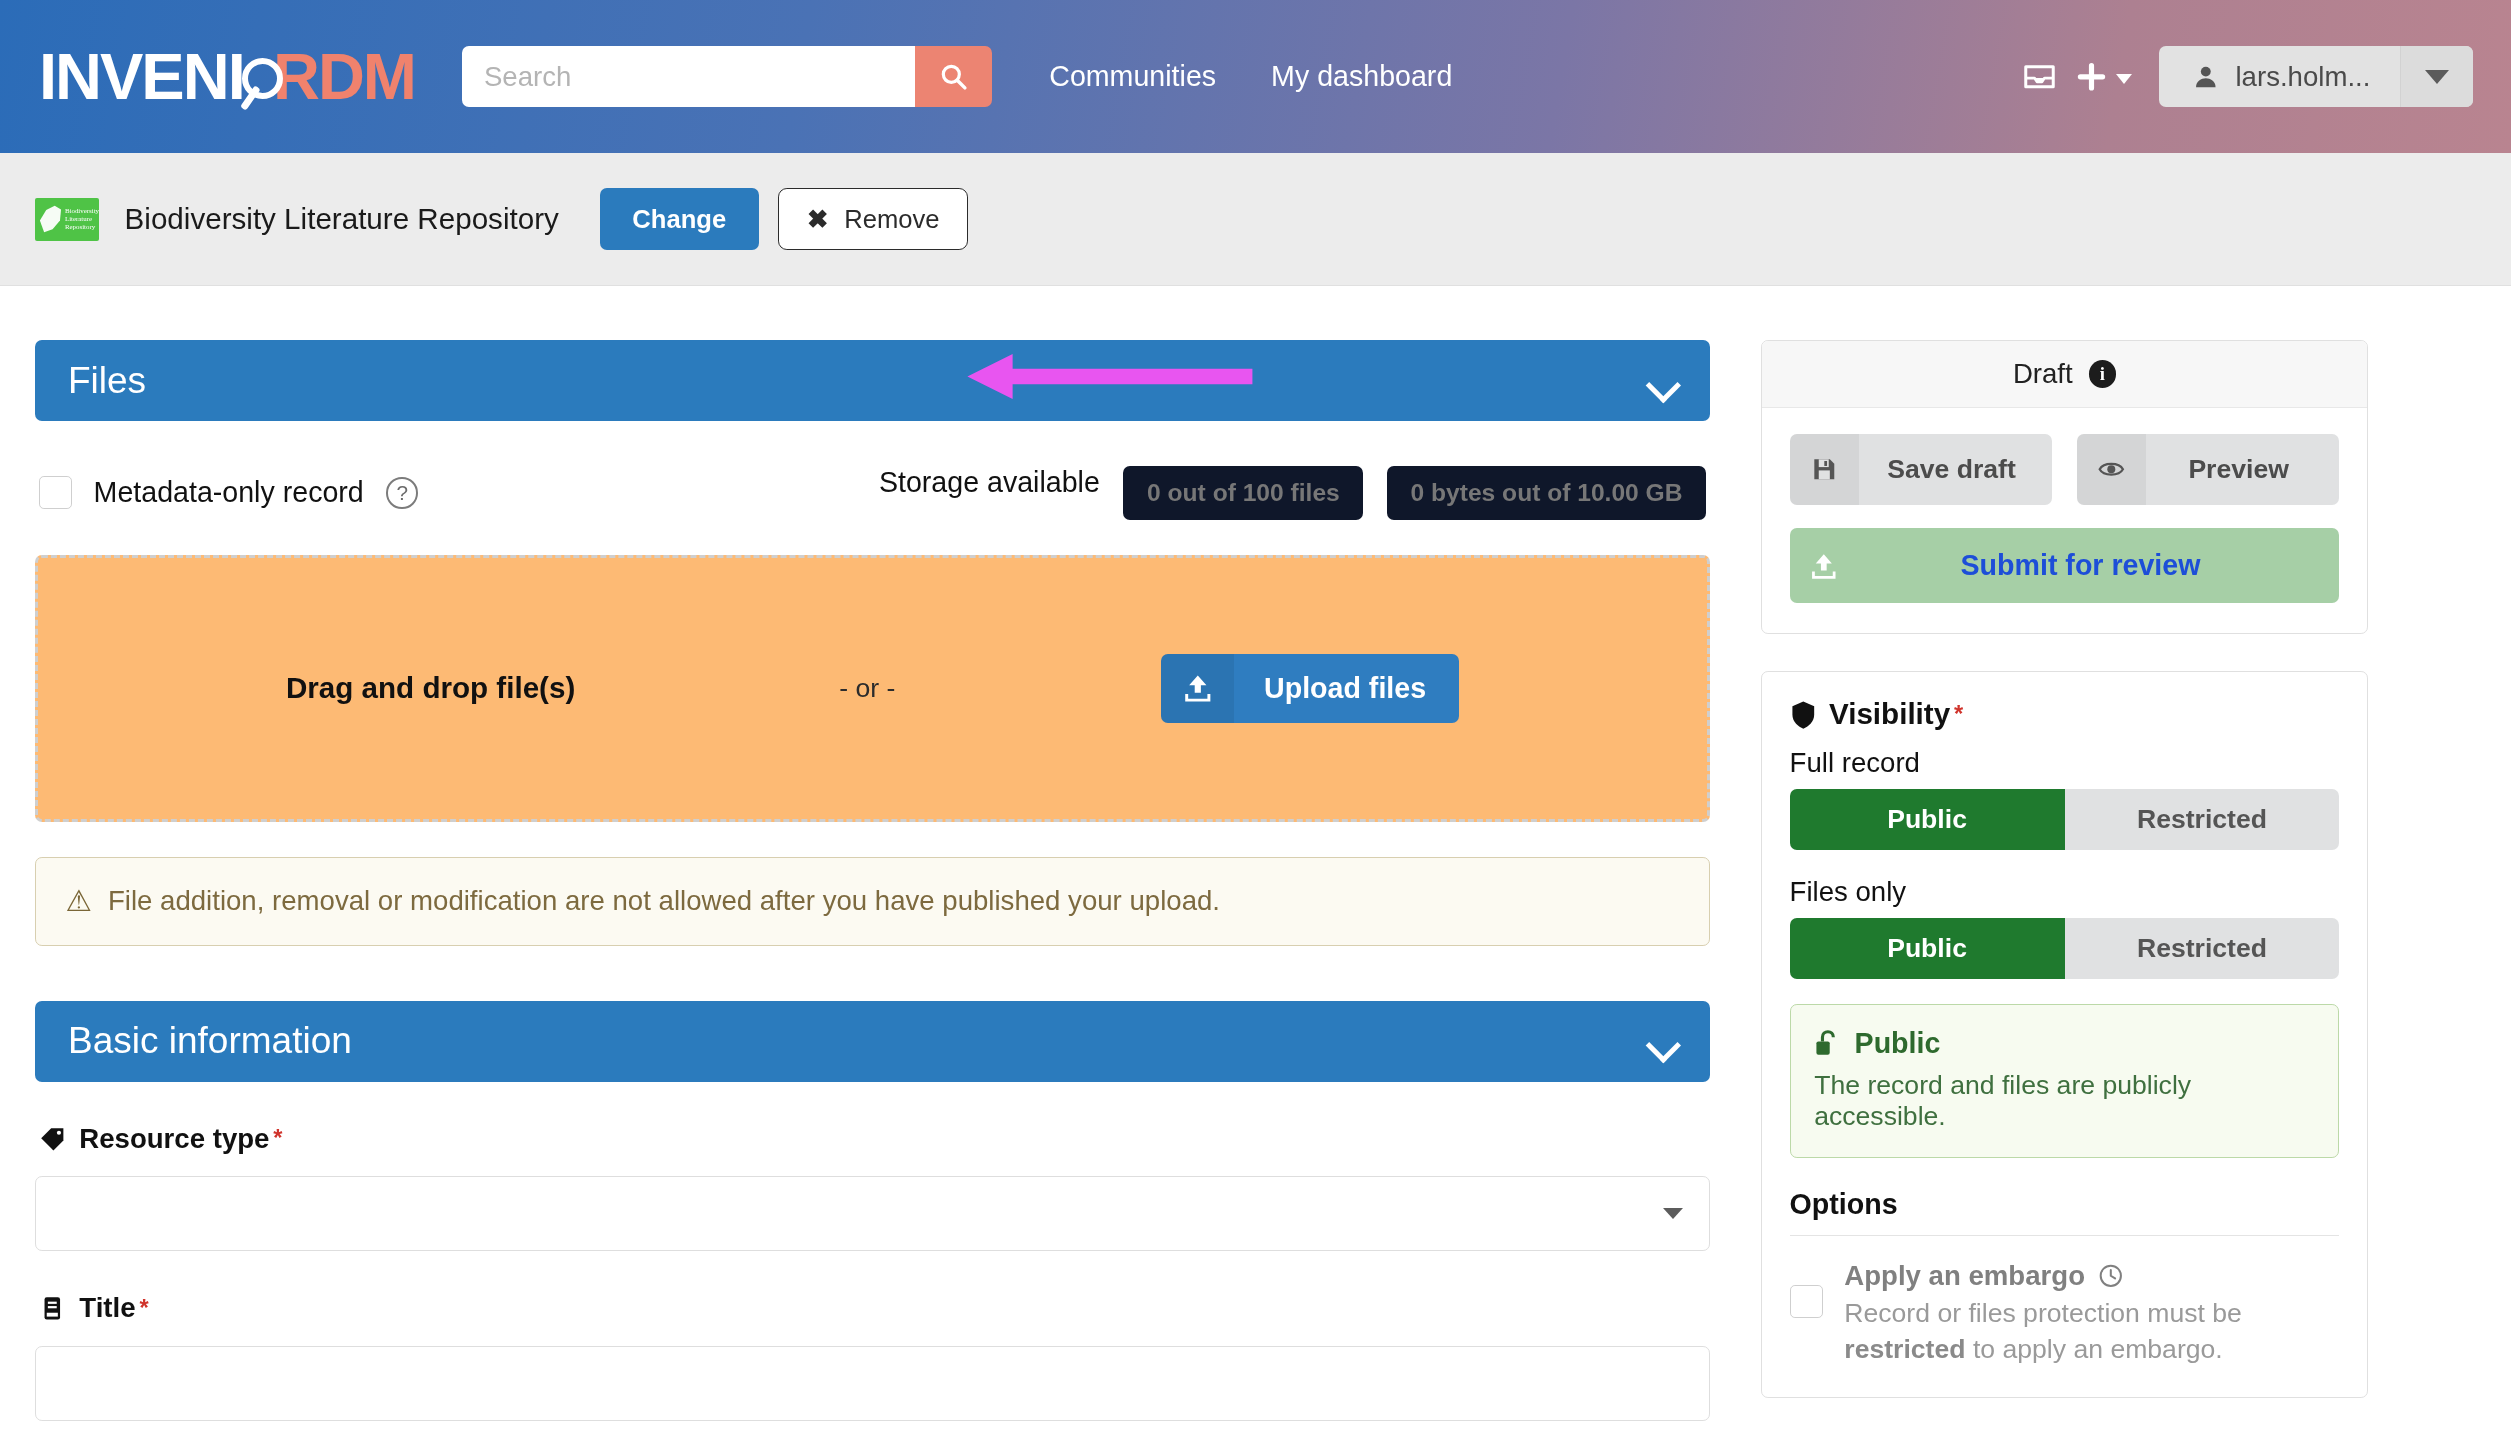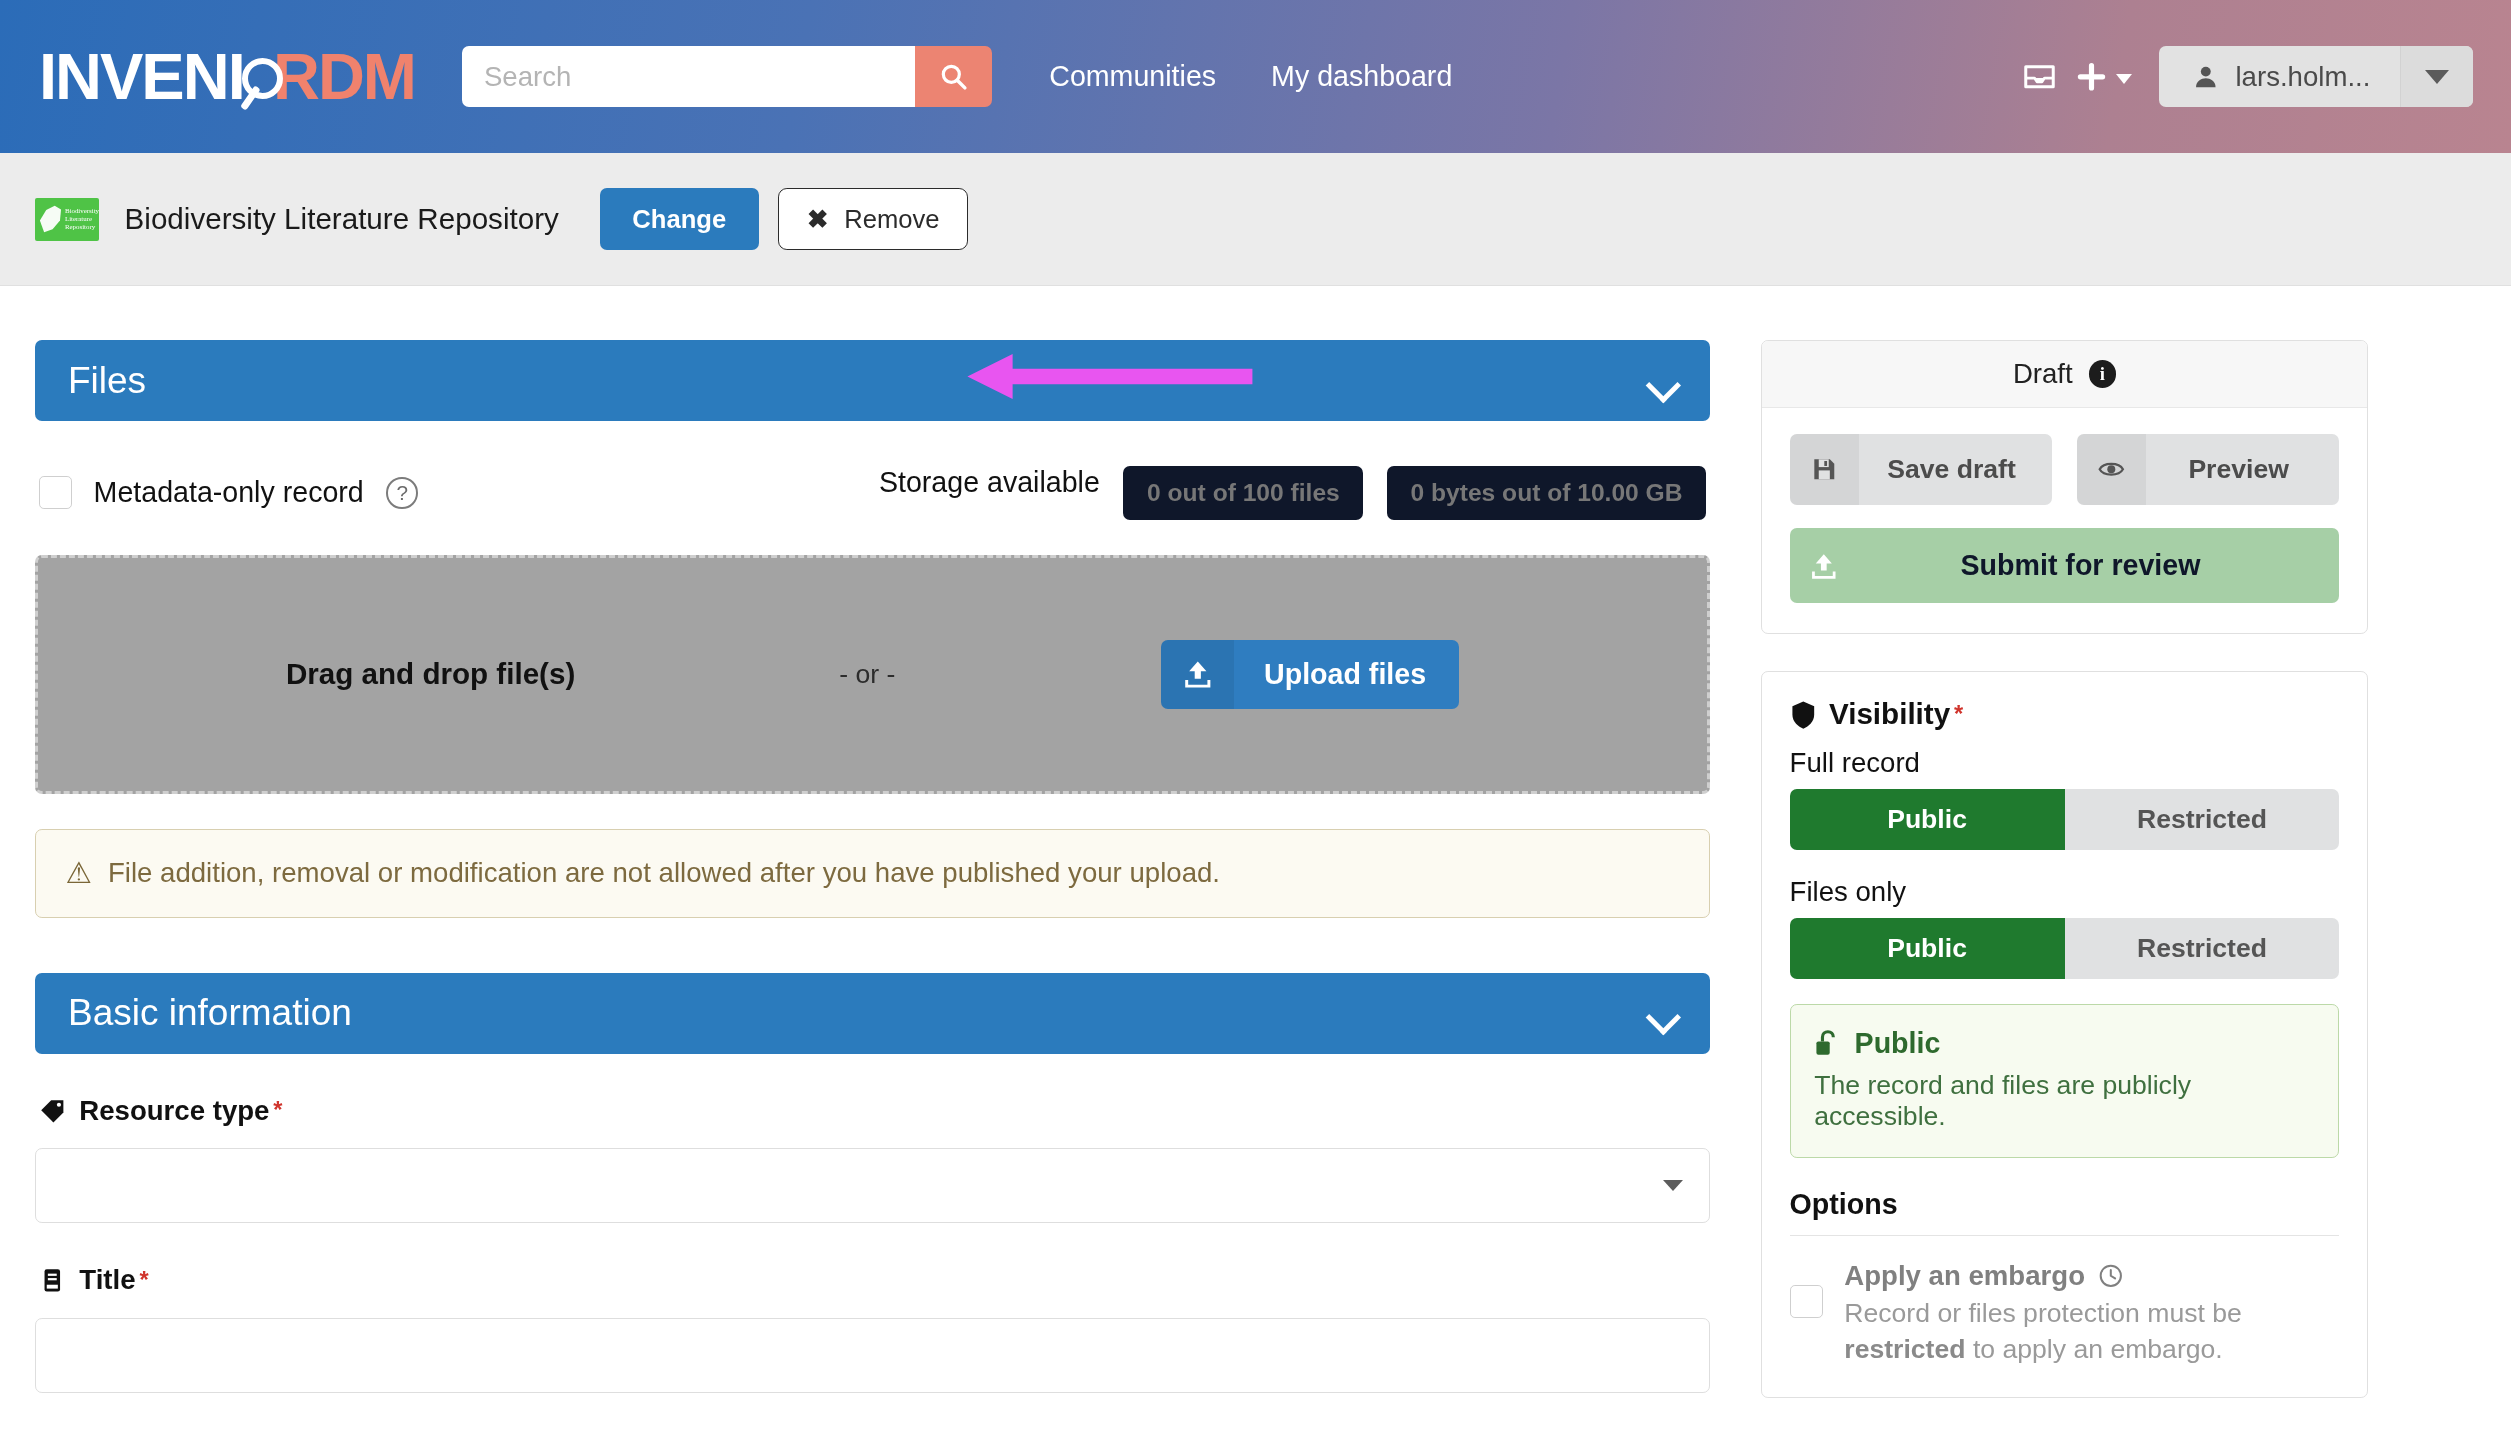--- a/index.html
+++ b/index.html
@@ -293,22 +293,22 @@
     font-size: 24.6px;
     font-weight: bold;
     color: #777777;
     white-space: nowrap;
   }
 
   .dropzone {
     margin-top: 35px;
     border: 3px dashed #cfcfcf;
     border-radius: 6.9px;
-    background: #a3a3a3;
-    height: 239px;
+    background: #fdba74;
+    height: 267px;
     display: flex;
     align-items: center;
     justify-content: center;
     gap: 0;
     position: relative;
   }
   .dz-text { font-size: 29.6px; font-weight: bold; color: #111; }
   .dz-or { font-size: 26.6px; color: #2c2c2c; margin-left: 264px; }
   .btn-upload {
     margin-left: 266px;
@@ -436,21 +436,21 @@
     height: 75px;
     cursor: pointer;
     overflow: hidden;
     font-family: "Liberation Sans", sans-serif;
   }
   .btn-submit .sicon { width: 69px; display: flex; align-items: center; justify-content: center; }
   .btn-submit .sicon svg { width: 27.6px; height: 27.6px; }
   .btn-submit .slbl {
     flex: 1;
     display: flex; align-items: center; justify-content: center;
-    font-size: 28.6px; font-weight: bold; color: #0f172a;
+    font-size: 28.6px; font-weight: bold; color: #1d4ed8;
     padding-right: 37px;
   }
 
   .vis-title {
     display: flex; align-items: center;
     font-size: 29.6px; font-weight: bold; color: #111;
     margin-bottom: 15.8px;
   }
   .vis-title svg { width: 26.6px; height: 29.6px; margin-right: 12.8px; }
   .sub-label { font-size: 27.6px; color: #111; margin: 11.8px 0 9.9px 0; }

